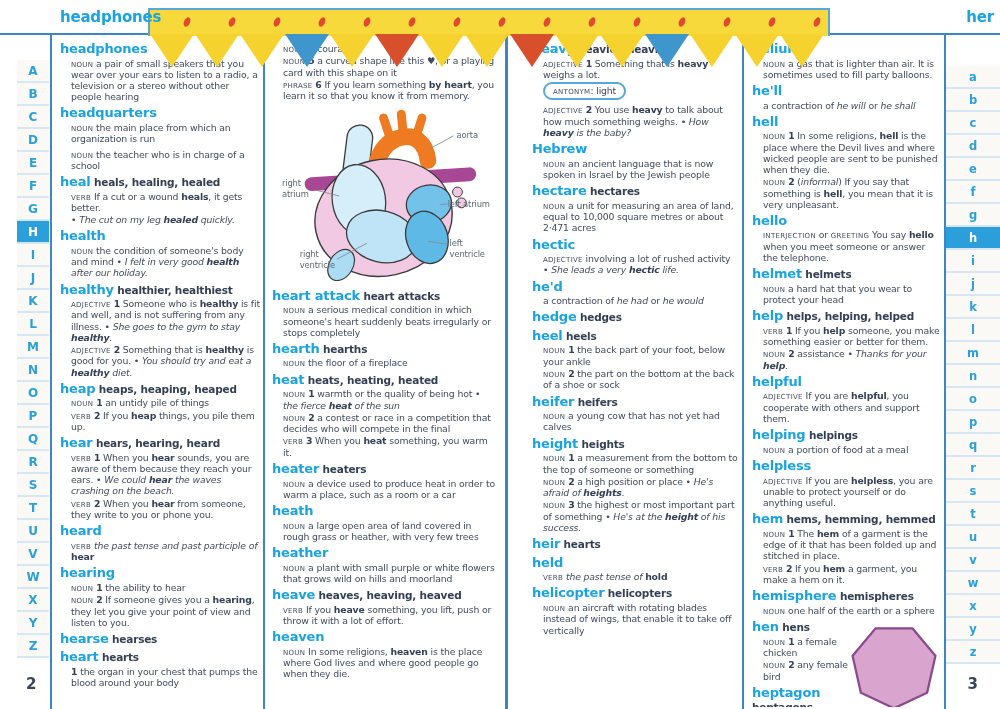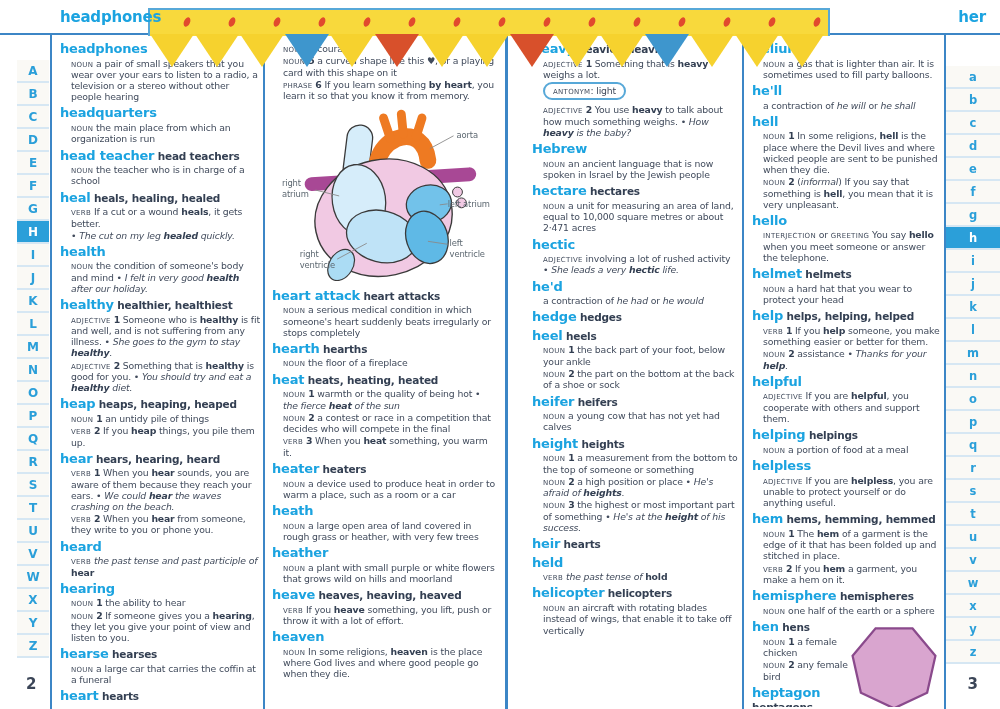--- a/index.html
+++ b/index.html
@@ -23,21 +23,21 @@
     background:#e14a2e;transform:rotate(24deg);}
   .bunting-row{position:absolute;left:150px;top:34px;display:flex;z-index:3;}
   .pennant{width:44px;height:33px;flex:0 0 auto;margin-right:1px;
     clip-path:polygon(0 0,100% 0,50% 100%);}
   .pennant.yellow{background:#f6d22e}
   .pennant.blue{background:#3e96cd}
   .pennant.red{background:#d8502b}
   
   .running-head{position:absolute;top:8px;font-size:15px;font-weight:bold;color:#1ba3e0;z-index:4;letter-spacing:-0.2px;}
   #head-left{left:60px}
-  #head-right{right:14px}
+  #head-right{right:6px}
   .pagenum{position:absolute;bottom:16px;font-size:15px;font-weight:bold;color:#3b4557;z-index:4;}
   #pagenum-left{left:26px}
   #pagenum-right{right:22px}
   
   .rail{position:absolute;display:flex;flex-direction:column;z-index:0;}
   #rail-left{left:17px;top:60px;width:32px}
   #rail-right{left:946px;top:66px;width:54px}
   .tab{flex:0 0 21px;display:flex;align-items:center;justify-content:center;
     font-weight:bold;font-size:12px;color:#2b9fd9;background:#faf9f5;
     border-bottom:2px solid #d6e7f3;}
@@ -174,21 +174,20 @@
 <div class="col" id="col-1">
     <div class="entry">
       <h3><span class="word">headphones</span></h3>
       <div class="def"><span class="pos">noun</span> a pair of small speakers that you wear over your ears to listen to a radio, a television or a stereo without other people hearing</div>
     </div>
     <div class="entry">
       <h3><span class="word">headquarters</span></h3>
       <div class="def"><span class="pos">noun</span> the main place from which an organization is run</div>
     </div>
     <div class="entry">
-      <h3><span class="word">head teacher</span><span class="forms"> head teachers</span></h3>
       <div class="def"><span class="pos">noun</span> the teacher who is in charge of a school</div>
     </div>
     <div class="entry">
       <h3><span class="word">heal</span><span class="forms"> heals, healing, healed</span></h3>
       <div class="def"><span class="pos">verb</span> If a cut or a wound <b>heals</b>, it gets better.</div>
       <div class="def">• <i>The cut on my leg <b>healed</b> quickly.</i></div>
     </div>
     <div class="entry">
       <h3><span class="word">health</span></h3>
       <div class="def"><span class="pos">noun</span> the condition of someone's body and mind • <i>I felt in very good <b>health</b> after our holiday.</i></div>
@@ -212,21 +211,20 @@
       <h3><span class="word">heard</span></h3>
       <div class="def"><span class="pos">verb</span> <i>the past tense and past participle of</i> <b>hear</b></div>
     </div>
     <div class="entry">
       <h3><span class="word">hearing</span></h3>
       <div class="def"><span class="pos">noun</span> <b>1</b> the ability to hear</div>
       <div class="def"><span class="pos">noun</span> <b>2</b> If someone gives you a <b>hearing</b>, they let you give your point of view and listen to you.</div>
     </div>
     <div class="entry">
       <h3><span class="word">hearse</span><span class="forms"> hearses</span></h3>
-      <div class="def"><span class="pos">noun</span> a large car that carries the coffin at a funeral</div>
     </div>
     <div class="entry">
       <h3><span class="word">heart</span><span class="forms"> hearts</span></h3>
       <div class="def"> <b>1</b> the organ in your chest that pumps the blood around your body</div>
     </div>
   </div>
 <div class="col" id="col-2">
     <div class="entry">
       <div class="def"><span class="pos">noun</span> <b>4</b> courage</div>
       <div class="def"><span class="pos">noun</span> <b>5</b> a curved shape like this ♥, or a playing card with this shape on it</div>

